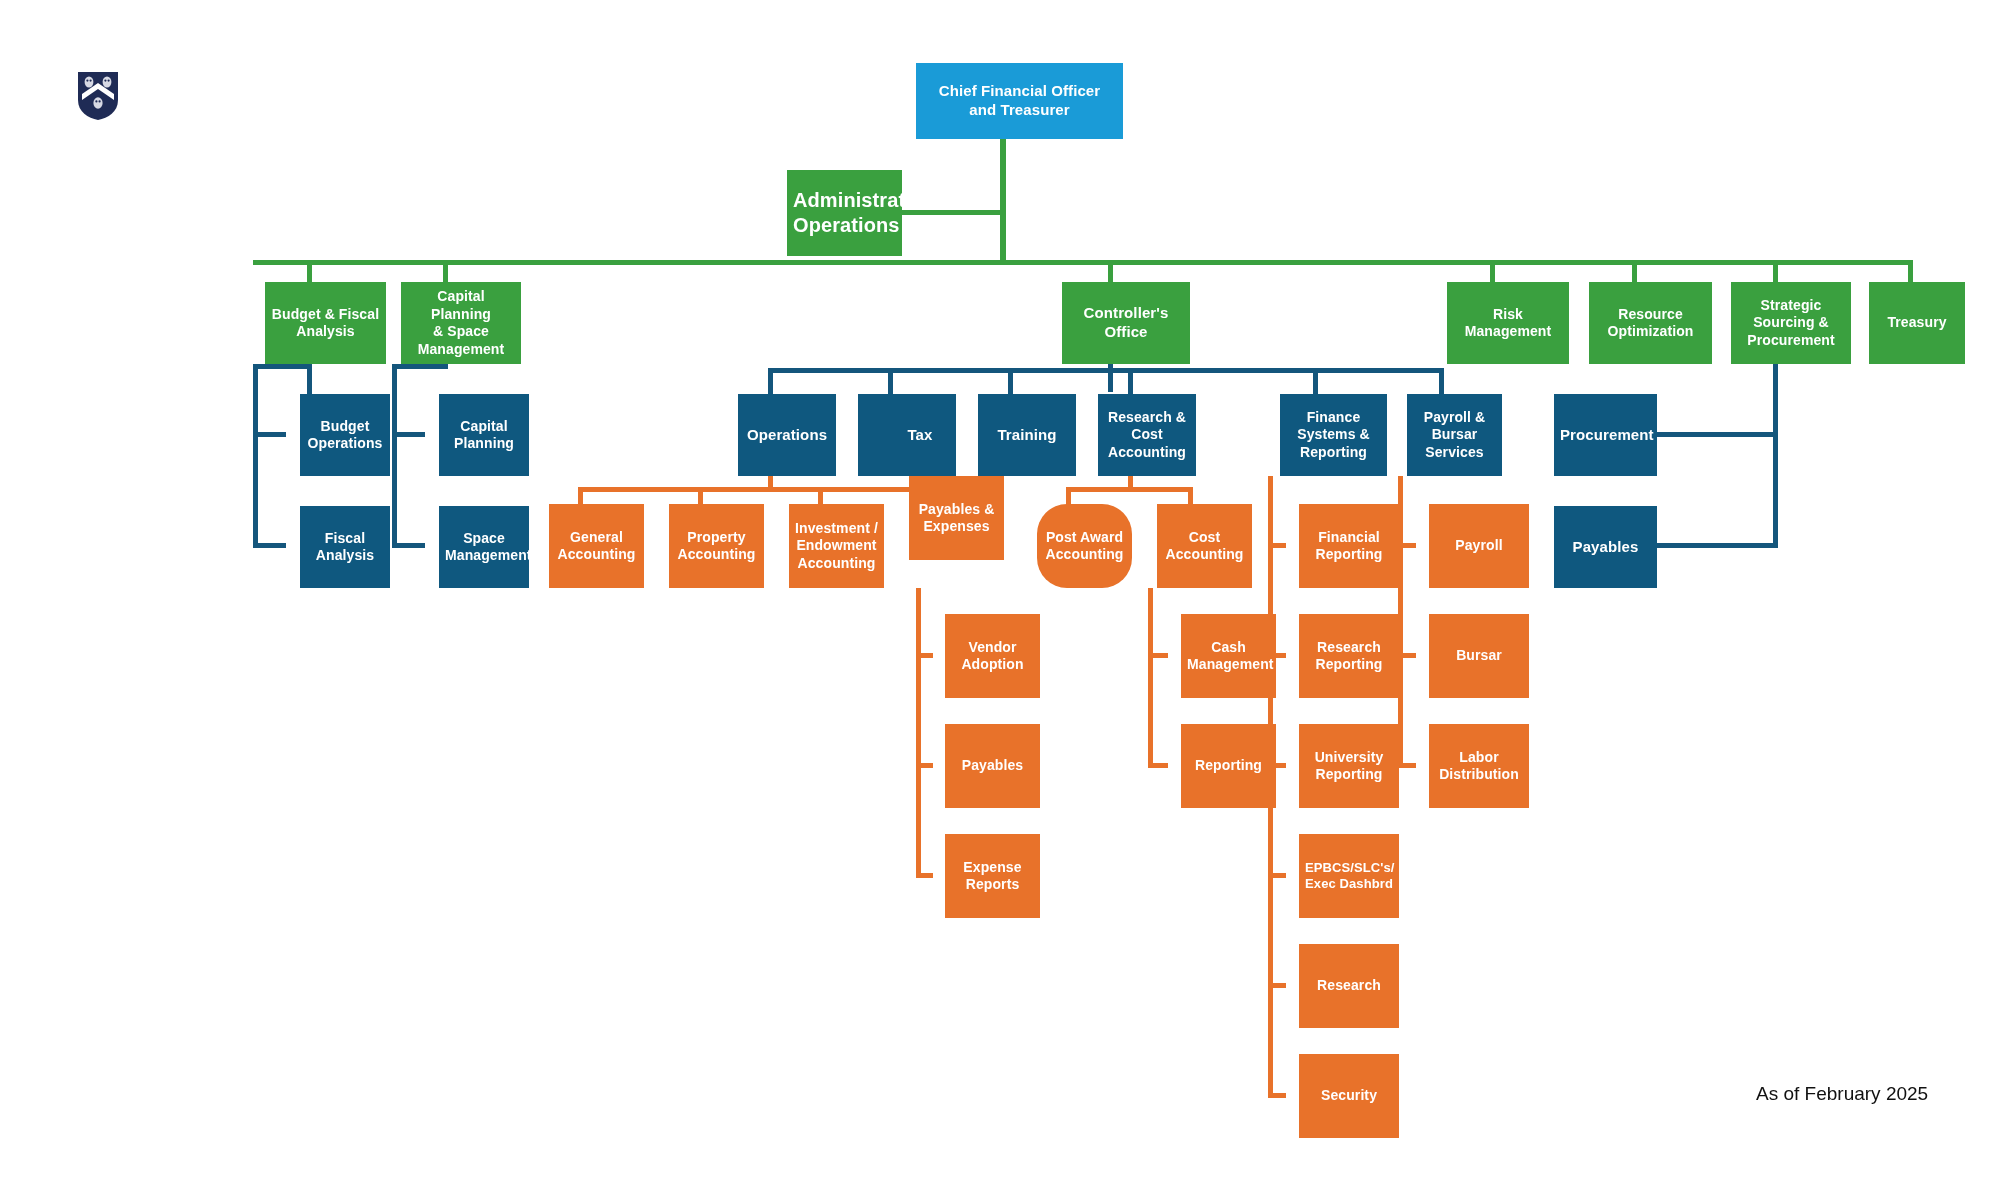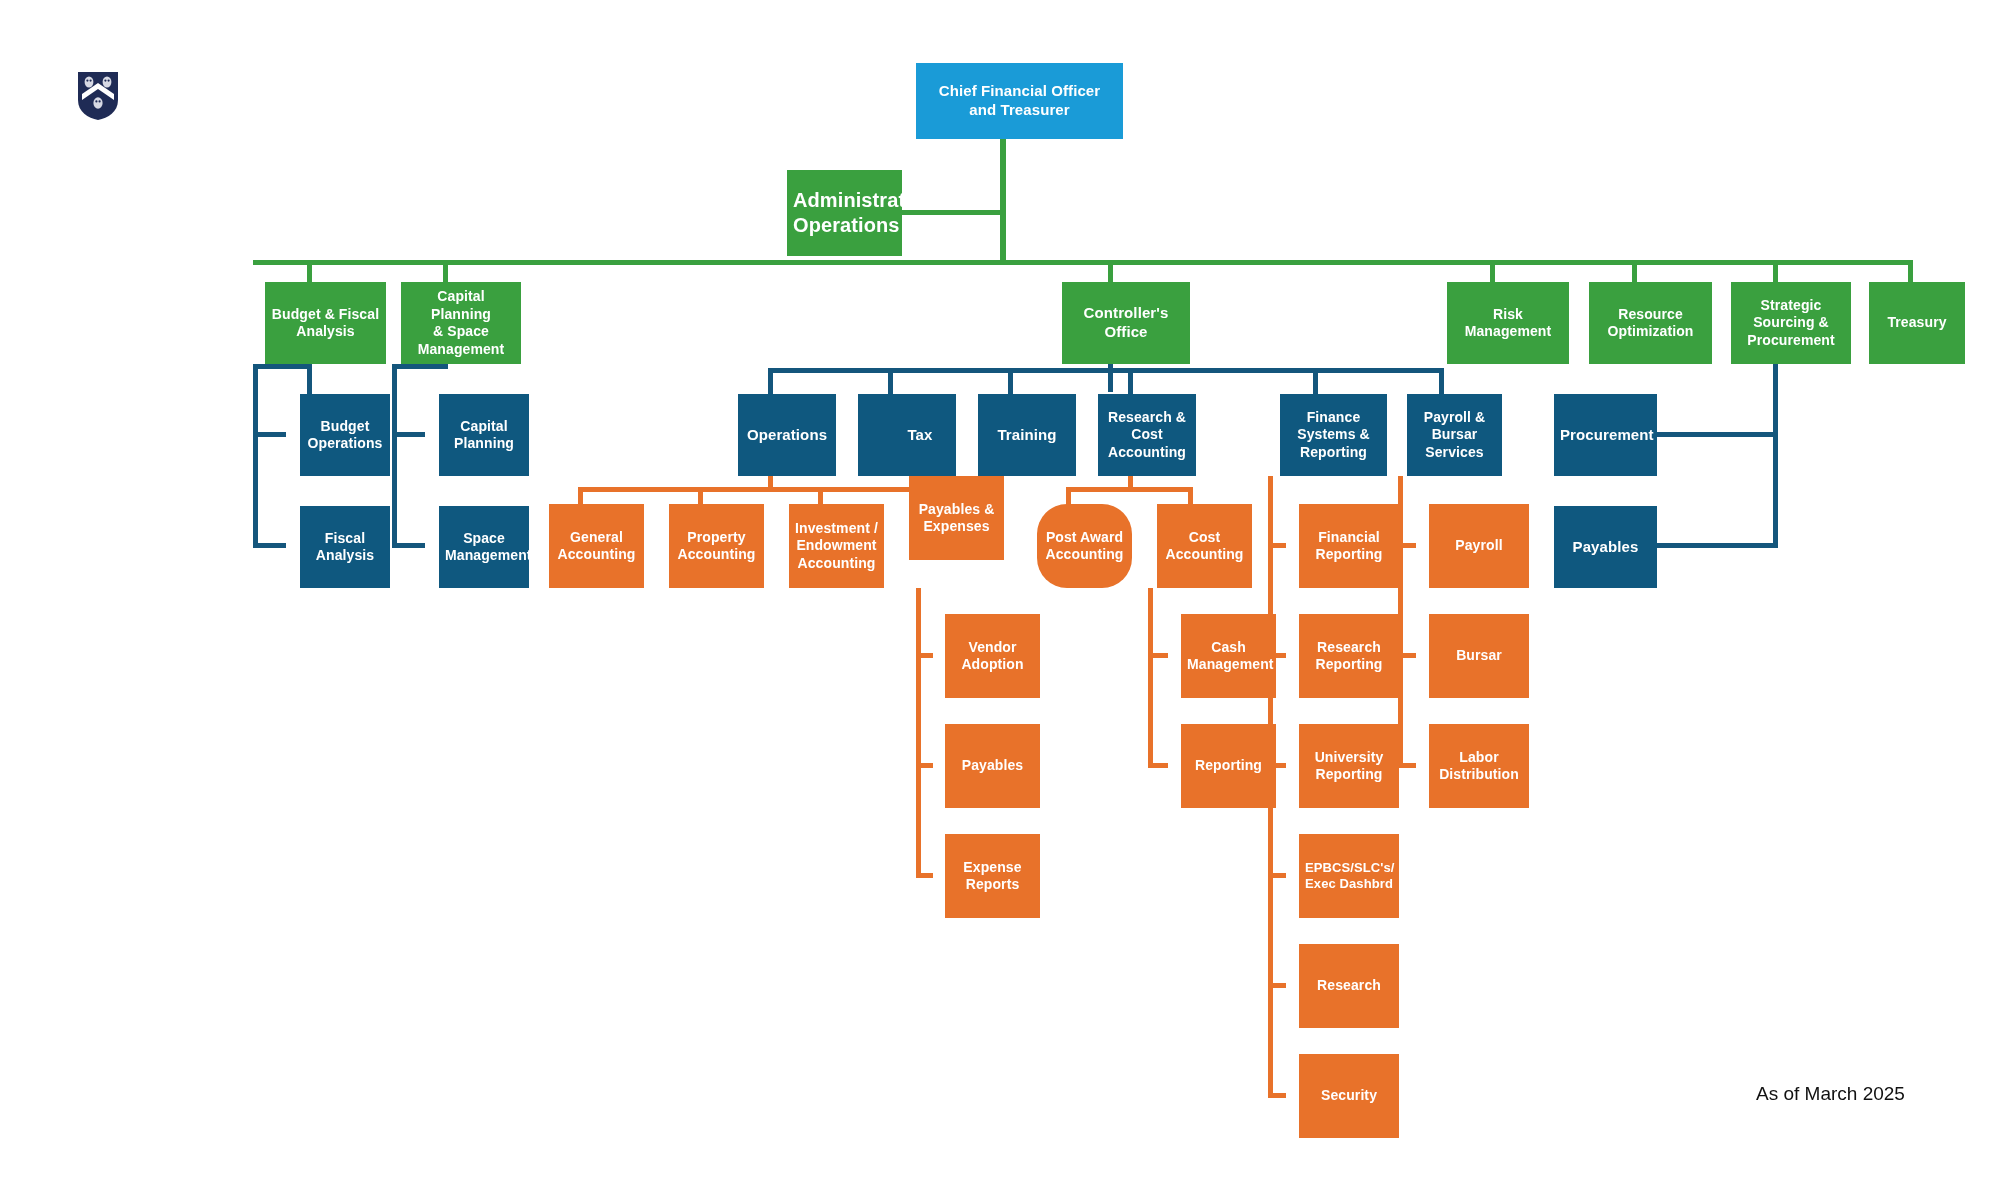--- a/index.html
+++ b/index.html
@@ -290,15 +290,15 @@
         <span class="label">Security</span>
       </div>
       <div class="node orange" title="Bursar" style="left: 1413px; top: 614px; width: 100px; height: 84px; font-size: 14px;">
         <span class="label">Bursar</span>
       </div>
       <div class="node orange" title="Labor Distribution" style="left: 1413px; top: 724px; width: 100px; height: 84px; font-size: 14px;">
         <span class="label">Labor<br>Distribution</span>
       </div>
     </div>
 
-  <div id="asof" style="left:1756px; top:1083px;">As of March 2025</div>
+  <div id="asof" style="left:1756px; top:1083px;">As of February 2025</div>
 
 </div>
 
 </body></html>

